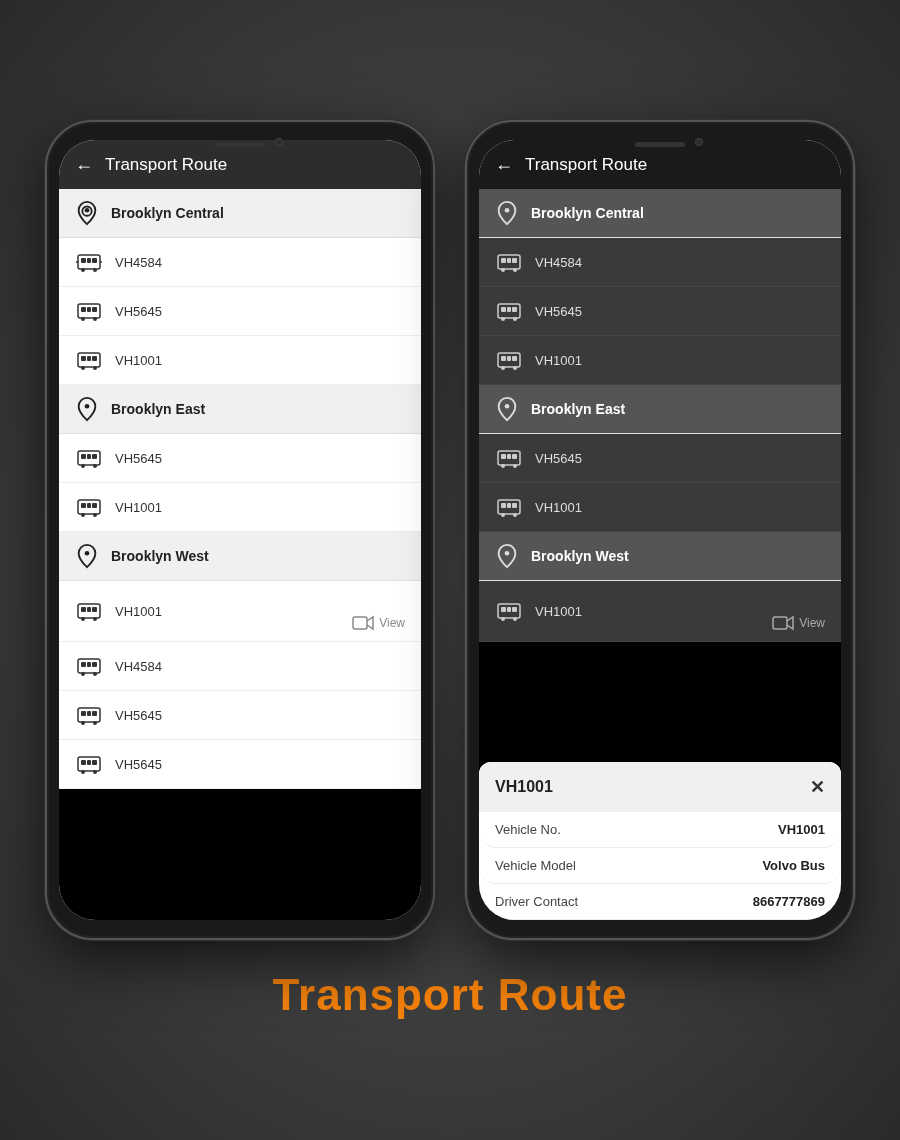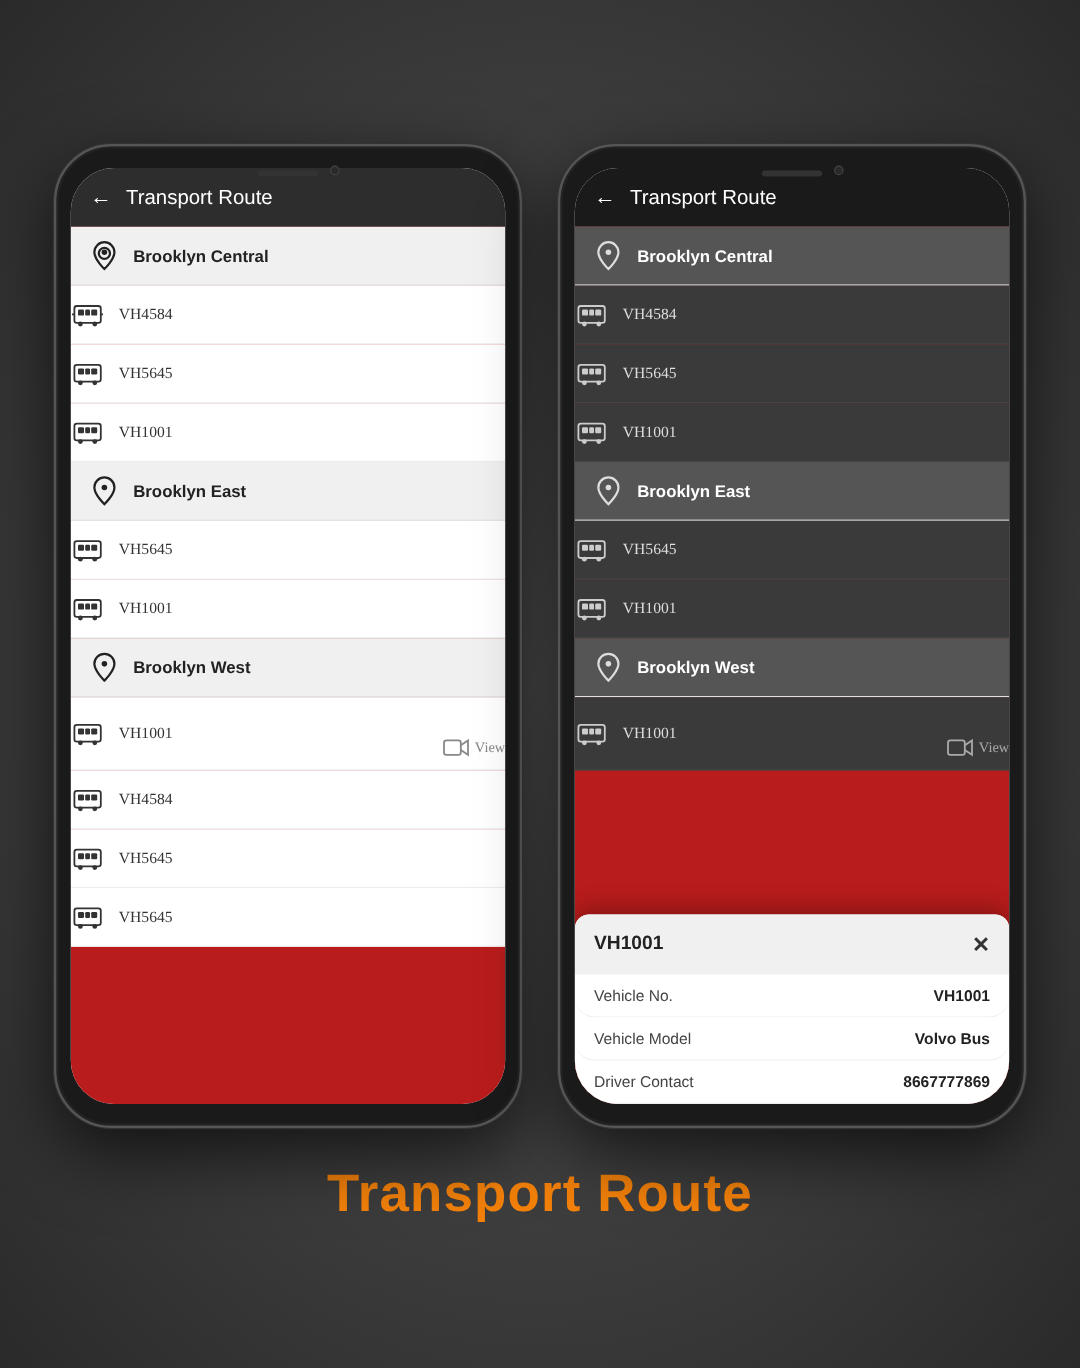--- a/index.html
+++ b/index.html
@@ -91,21 +91,21 @@
     .screen-title {
       font-size: 17px;
       font-weight: 500;
       color: #fff;
     }
 
     
     .route-list {
       flex: 1;
       overflow: hidden;
-      background: #b91c1c;
+      background: #000000;
     }
 
     .route-section-header {
       display: flex;
       align-items: center;
       gap: 10px;
       padding: 10px 14px;
       background: #f0f0f0;
       border-bottom: 1px solid #e0e0e0;
     }
@@ -122,24 +122,23 @@
     .section-label {
       font-size: 14px;
       font-weight: 700;
       color: #222;
     }
 
     .route-item {
       display: flex;
       align-items: center;
       gap: 12px;
-      padding: 10px 0;
+      padding: 10px 16px;
       border-bottom: 1px solid #eee;
       background: #fff;
-      font-family: Liberation Serif, serif;
     }
 
     .bus-icon {
       display: flex;
       align-items: center;
       justify-content: center;
       width: 28px;
       height: 28px;
       flex-shrink: 0;
     }

